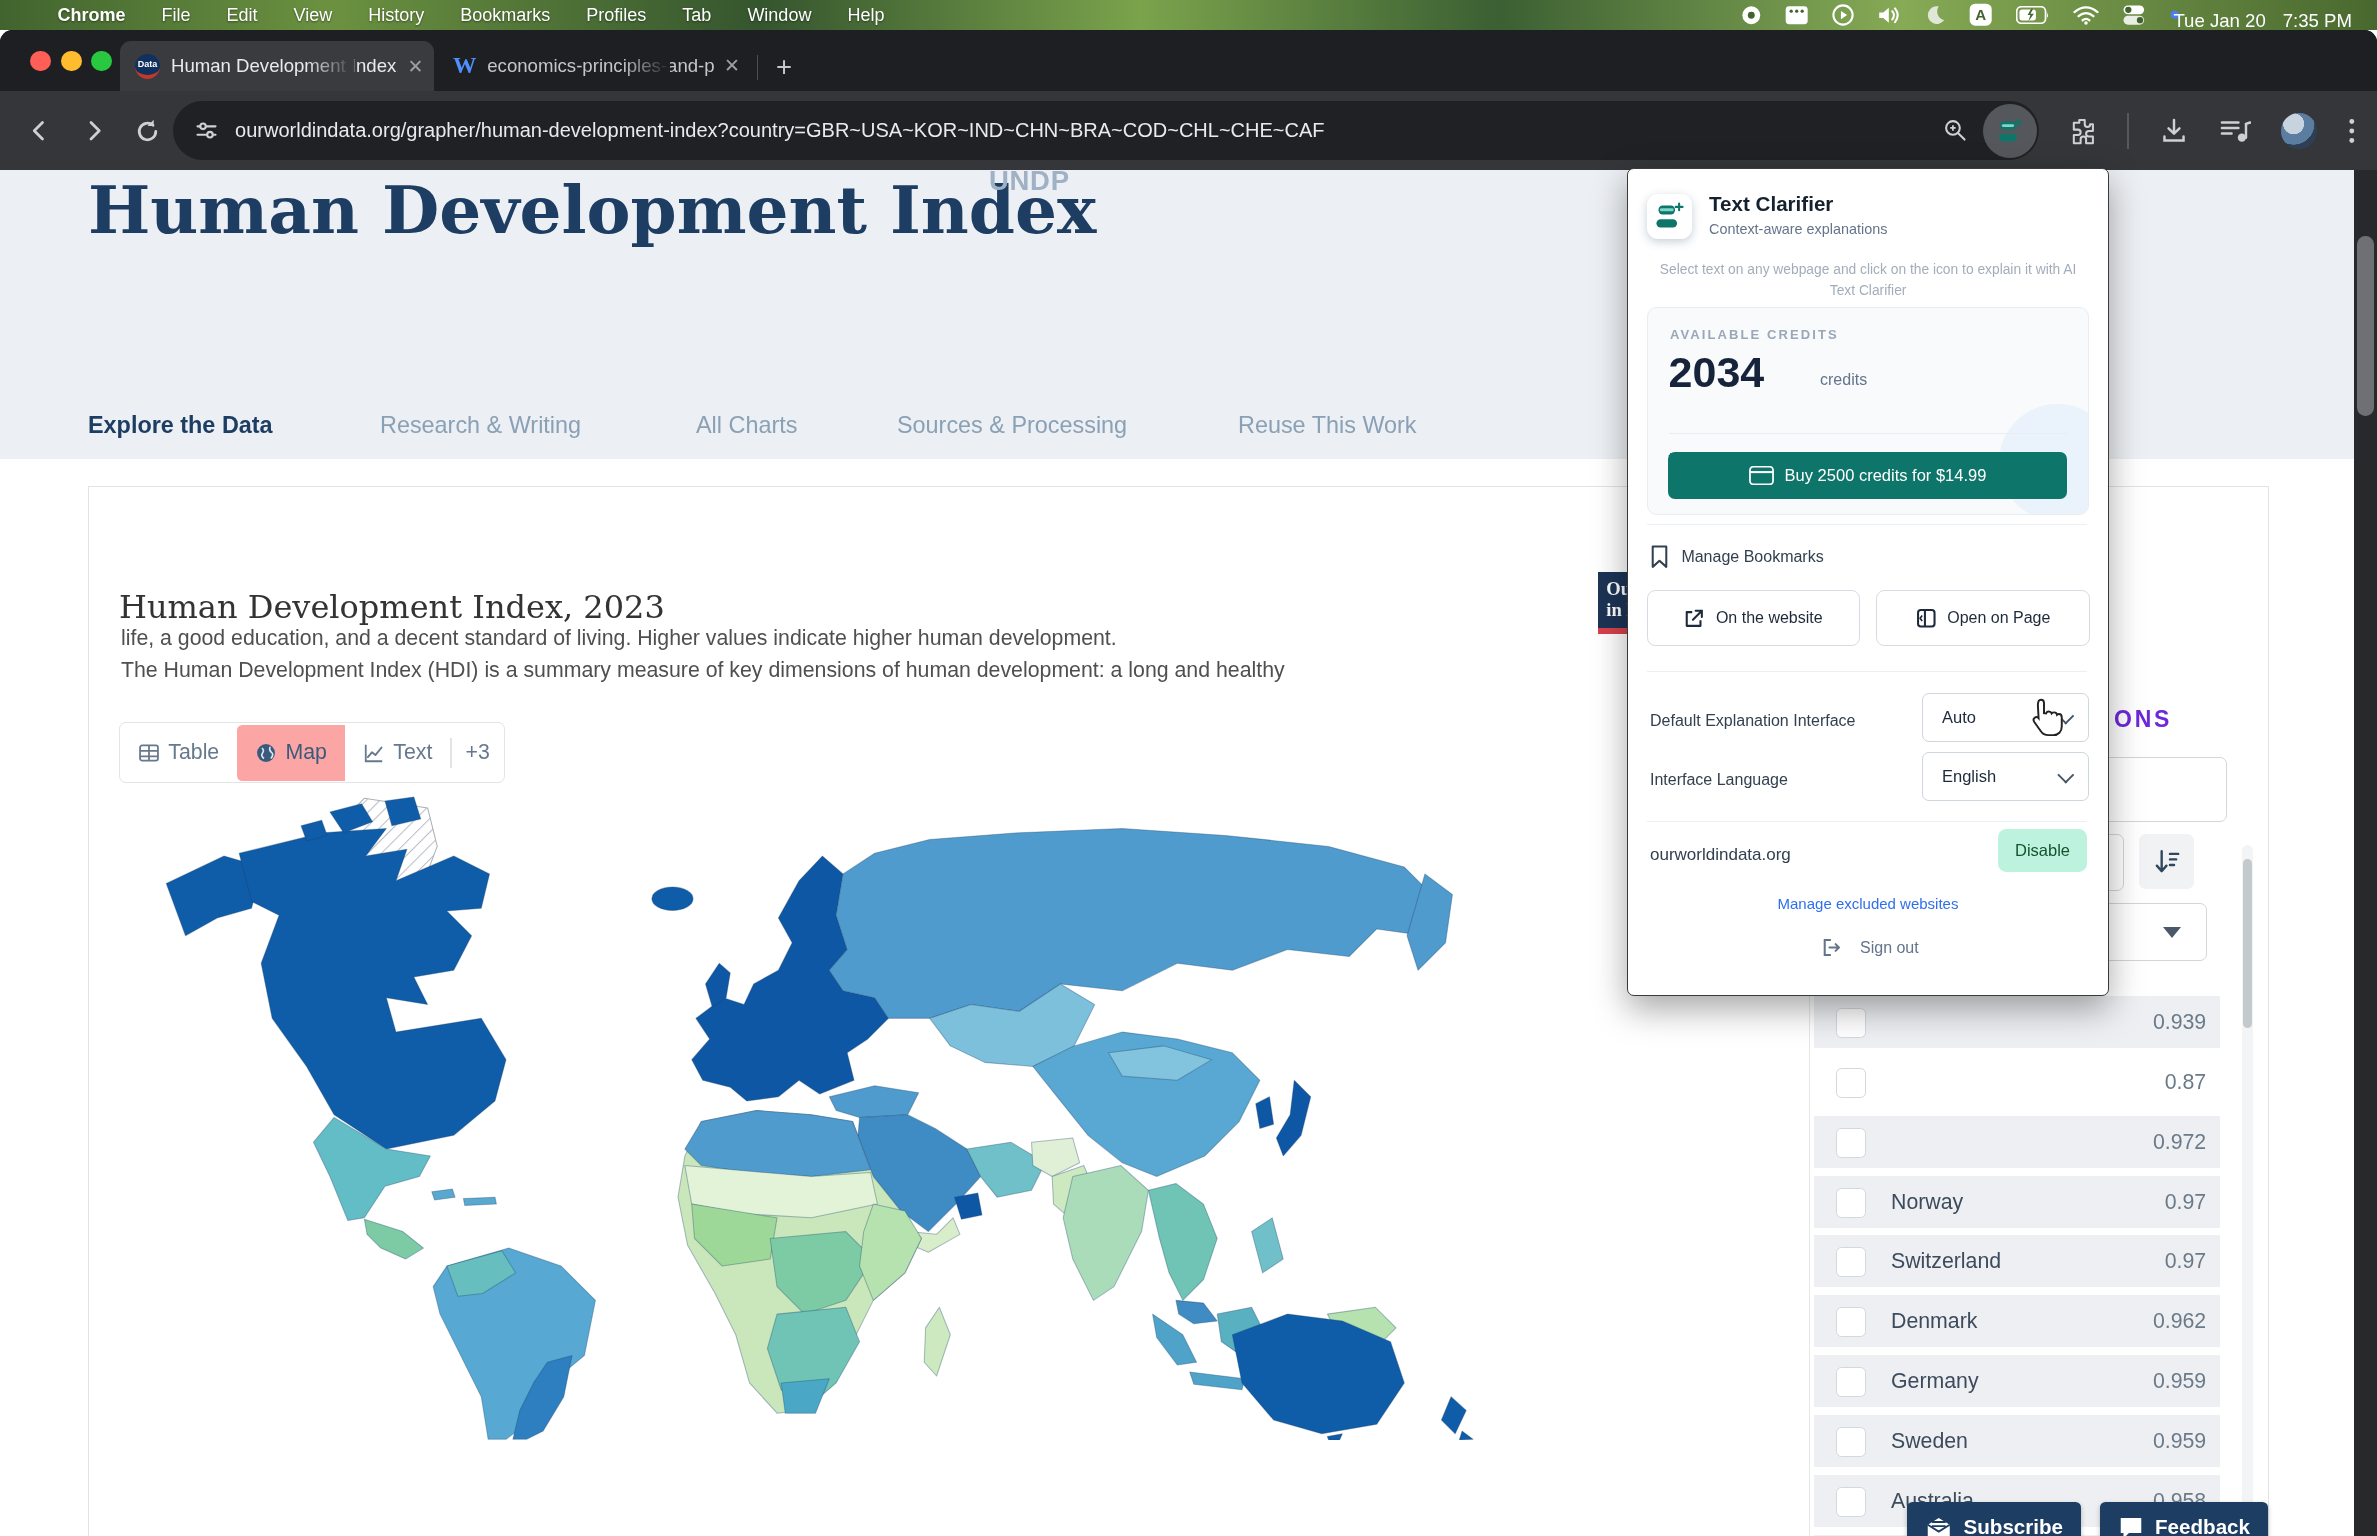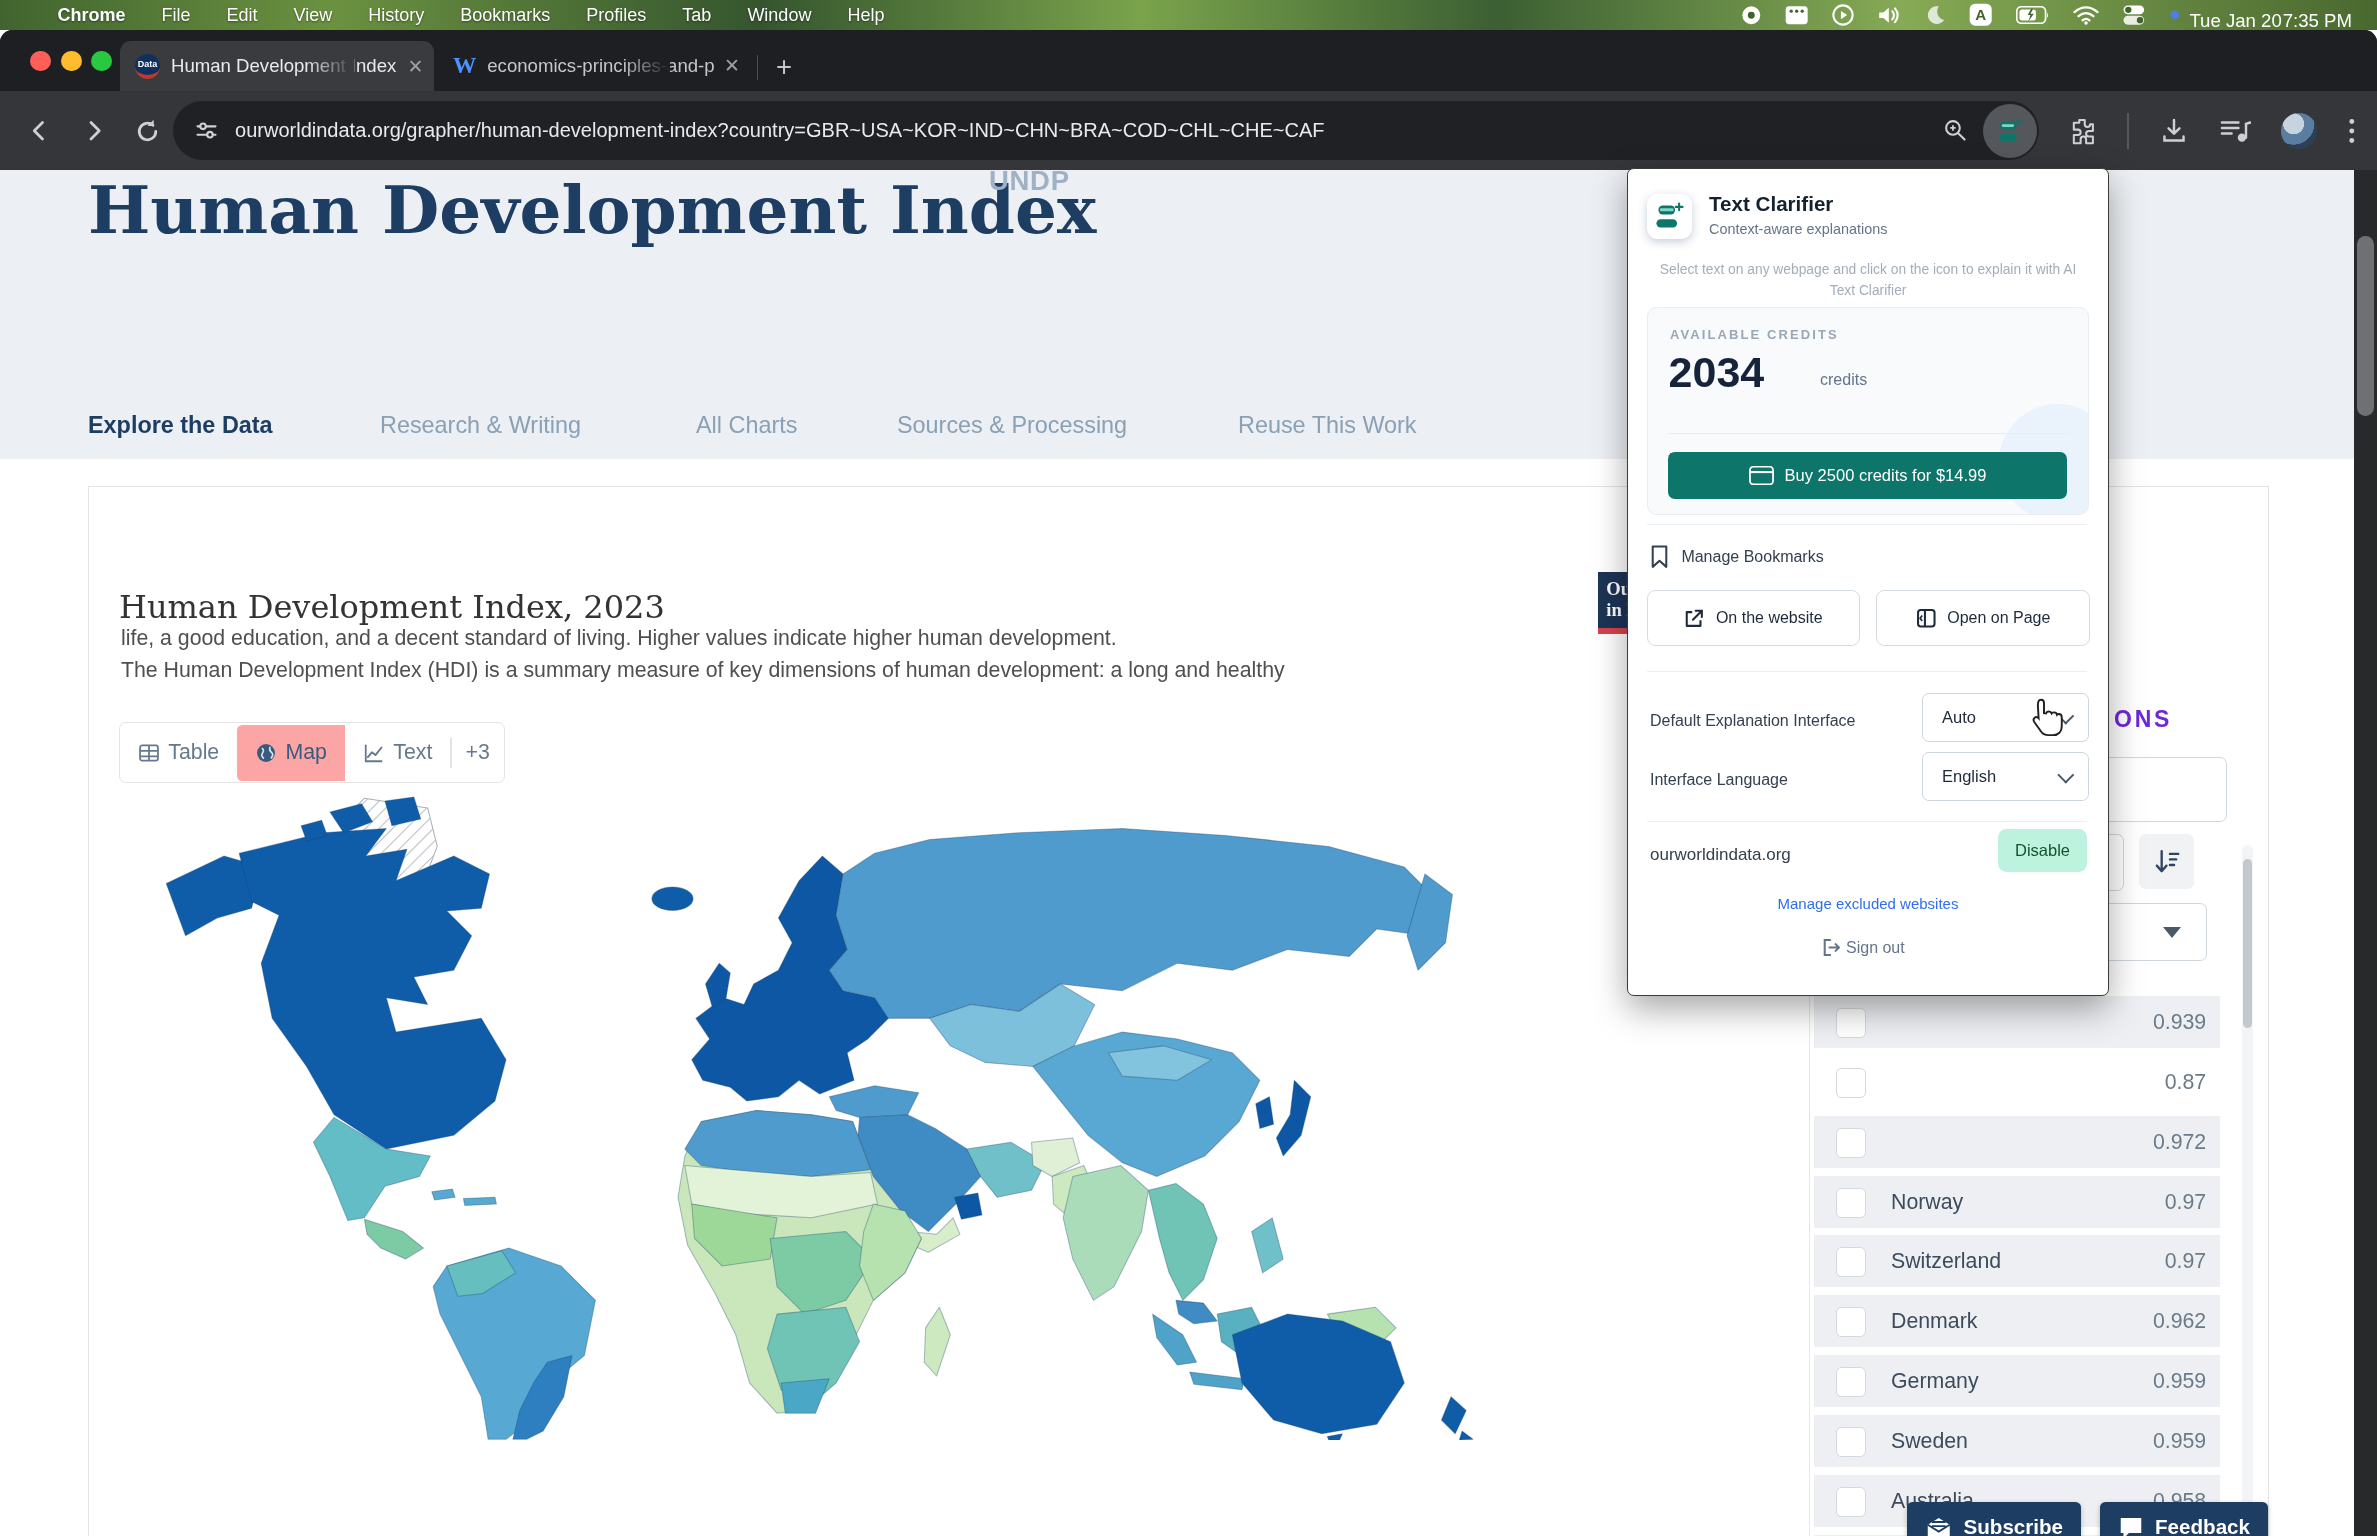--- a/index.html
+++ b/index.html
@@ -9,21 +9,21 @@
   
   .menubar{left:0;top:0;width:2377px;height:30px;
     background:linear-gradient(90deg,#41642f 0%,#6b9140 14%,#35552e 32%,#7aa34c 48%,#3c5f33 63%,#86aa55 80%,#49682f 100%);
     display:flex;align-items:center;color:#fff;font-size:18px;font-weight:500;
     text-shadow:0 0.7px 2.1px rgba(0,0,0,.45)}
   .menubar .apple{margin-left:27.5px;font-size:19px}
   .menubar .mitem{margin-left:36px}
   .menubar .mitem.bold{font-weight:700;margin-left:30px}
   .statusicons{position:absolute;right:197px;top:0;height:30px;display:flex;align-items:center;gap:23.4px;color:#fff}
   .statusicons svg{display:block}
-  .clock{position:absolute;right:25px;top:0;height:42px;display:flex;align-items:center;gap:1px;color:#fff;font-size:18.6px}
+  .clock{position:absolute;right:25px;top:0;height:42px;display:flex;align-items:center;gap:17px;color:#fff;font-size:18.6px}
   
   .window{left:0;top:30px;width:2377px;height:1507px;background:#202124;border-radius:12.4px 12.4px 0 0;overflow:hidden}
   .tabstrip{left:0;top:0;width:2377px;height:61px;background:#1e1f22}
   .tlight{width:20.6px;height:20.6px;border-radius:50%;top:20.6px}
   .tab-active{left:120px;top:11px;width:314px;height:50px;background:#393b3f;border-radius:11px 11px 0 0;
     display:flex;align-items:center;color:#e8eaed;font-size:18.6px}
   .tab-inactive{left:446px;top:15px;width:323px;height:41px;display:flex;align-items:center;color:#c3c7cc;font-size:18.6px}
   .tabfade{position:absolute;right:44px;top:0;width:48px;height:100%;}
   .tabtitle{white-space:nowrap;overflow:hidden;width:227px;position:relative}
   .closex{color:#9aa0a6;font-size:19px;margin-left:9.6px}
@@ -102,21 +102,21 @@
   .pdiv{width:440px;height:1.4px;background:#eceff3;left:19px}
   .prow-label{font-size:16px;color:#32404f}
   .pselect{width:165px;height:47px;border:1.4px solid #cdd5dd;border-radius:6.9px;display:flex;align-items:center;
     font-size:16.5px;color:#1e293b;background:#fff}
   .chev{width:9.6px;height:9.6px;border-right:2.1px solid #475569;border-bottom:2.1px solid #475569;transform:rotate(45deg);margin-top:-4.1px}
   .poutbtn{height:54px;border:1.4px solid #d4dbe2;border-radius:8.3px;display:flex;align-items:center;justify-content:center;
     gap:11px;font-size:16px;color:#1e293b;background:#fff}
   .pdisable{width:89px;height:43px;background:#bdf3de;border-radius:8.3px;color:#14532d;font-size:16.5px;
     display:flex;align-items:center;justify-content:center}
   .plink{font-size:15px;color:#2f6fed}
-  .psignout{font-size:16px;color:#64748b;display:flex;align-items:center;gap:5px}
+  .psignout{font-size:16px;color:#64748b;display:flex;align-items:center;gap:19px}
   svg{display:block}
 </style>
 </head>
 <body>
 
 <div class="abs menubar">
   <span class="apple"></span>
   <span class="mitem bold">Chrome</span>
   <span class="mitem">File</span>
   <span class="mitem">Edit</span>

